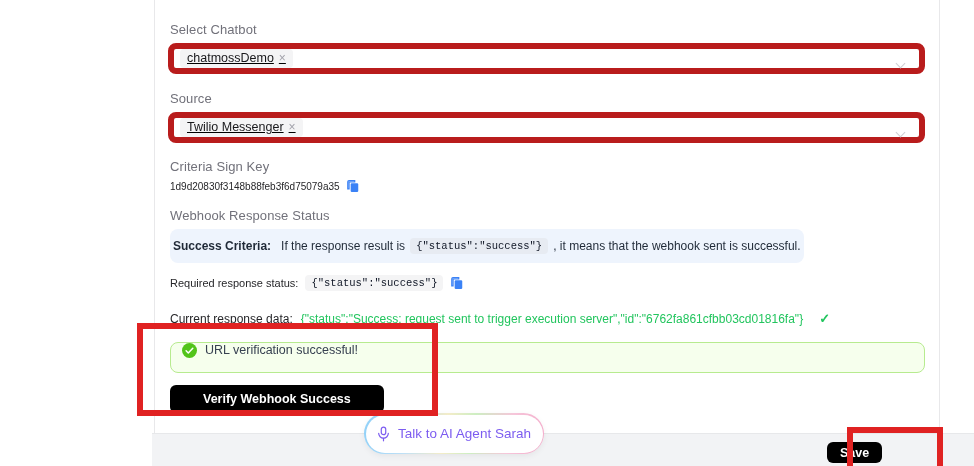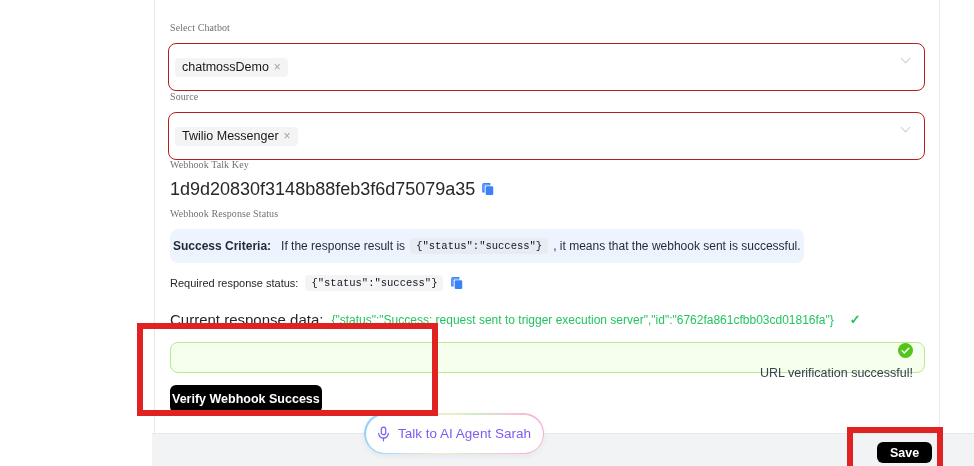--- a/index.html
+++ b/index.html
@@ -4,62 +4,62 @@
 <style>
   * { margin:0; padding:0; box-sizing:border-box; }
   html,body { width:974px; height:466px; background:#ffffff; overflow:hidden;
     font-family:"Liberation Sans", sans-serif; position:relative; }
   .abs { position:absolute; }
 
   
   .vline { position:absolute; top:0; width:1px; background:#e8e8ea; }
 
   
-  .field-label { font-size:10px; color:#71717a; letter-spacing:0.1px;font-family:Liberation Serif, serif; }
+  .field-label { font-size:13px; color:#71717a; letter-spacing:0.1px; }
 
   
-  .select-box { left:168px; width:757px; height:48px; border:1px solid #b91c1c;
+  .select-box { left:168px; width:757px; height:31px; border:6px solid #b91c1c;
     border-radius:8px; background:#fff; display:flex; align-items:center;
-    padding:0 28px 0 6px; }
+    padding:0 28px 0 6px;text-decoration:underline; }
   .tag { display:inline-flex; align-items:center; gap:5px; background:#f4f4f5;
     border-radius:4px; padding:2px 7px; font-size:12.5px; color:#18181b; line-height:15px; }
   .tag-x { color:#a1a1aa; font-size:12px; cursor:pointer; }
   .chevron { position:absolute; right:14px; top:11px; width:8px; height:8px; }
   .chevron::before { content:""; position:absolute; left:0; top:0; width:6px; height:6px;
     border-right:1.5px solid #cfcfd4; border-bottom:1.5px solid #cfcfd4;
     transform:rotate(45deg); }
 
   
-  .key-row { display:inline-flex; align-items:center; gap:6px; font-size:18px; color:#27272a; }
+  .key-row { display:inline-flex; align-items:center; gap:6px; font-size:10px; color:#27272a; }
 
   
   .info-box { left:170px; top:229px; background:#eef4fd; border-radius:8px;
     padding:9px 3px; display:inline-flex; align-items:center; white-space:nowrap;
     font-size:12px; color:#1f2937; }
   .info-box b { font-weight:bold; }
   .code-chip { font-family:"Liberation Mono", monospace; font-size:10.5px;
     background:#e7ebf2; border-radius:4px; padding:2px 6px; color:#111827; margin:0 5px; }
   .code-chip.gray { background:#f4f4f5; }
 
   .inline-row { display:inline-flex; align-items:center; white-space:nowrap; }
 
   .green-text { color:#22c55e; font-size:12px; }
   .green-check { color:#22c55e; font-size:13px; font-weight:bold; margin-left:8px; }
 
   
   .alert-success { left:170px; top:342px; width:755px; height:31px;
     background:#f6ffed; border:1px solid #b7eb8f; border-radius:8px;
-    display:flex; align-items:flex-end; gap:8px; padding:0 11px;flex-direction:column; }
+    display:flex; align-items:flex-start; gap:8px; padding:0 11px; }
   .alert-success span.txt { font-size:12.5px; color:#374151; }
 
   
   .btn-black { background:#000; color:#fff; font-weight:bold; border:none;
     border-radius:6px; cursor:pointer; font-family:"Liberation Sans", sans-serif; }
-  .verify-btn { left:170px; top:385px; height:28px; padding:0 2px; font-size:12.5px; }
-  .save-btn  { left:877px; top:442px; height:21px; padding:0 13px; font-size:12.5px; }
+  .verify-btn { left:170px; top:385px; height:28px; padding:0 33px; font-size:12.5px; }
+  .save-btn  { left:827px; top:442px; height:21px; padding:0 13px; font-size:12.5px; }
 
   
   .footer { left:152px; top:433px; width:822px; height:33px; background:#f2f3f5;
     border-top:1px solid #e7e8ea; }
 
   
   .talk-wrap { left:364px; top:413px; width:180px; height:41px; border-radius:21px;
     padding:1.5px; background:linear-gradient(100deg,#8fd0f8 0%,#bfe0f6 25%,#f3ecc8 45%,#cdeec2 60%,#f6c6da 80%,#f3a9c9 100%);
     box-shadow:0 2px 6px rgba(0,0,0,0.06); }
   .talk-btn { width:100%; height:100%; border-radius:20px; background:#fff; border:none;
@@ -93,21 +93,21 @@
 <div class="abs field-label" style="left:170px; top:91px;">Source</div>
 
 <div class="abs select-box" style="top:112px;">
   <span class="tag">
     <span>Twilio Messenger</span>
     <span class="tag-x">×</span>
   </span>
   <span class="chevron"></span>
 </div>
 
-<div class="abs field-label" style="left:170px; top:159px;">Webhook Talk Key</div>
+<div class="abs field-label" style="left:170px; top:159px;">Criteria Sign Key</div>
 
 <div class="abs key-row" style="left:170px; top:179px;">
   <span>1d9d20830f3148b88feb3f6d75079a35</span>
   <span style="cursor:pointer;">
     <svg width="14" height="15" viewBox="0 0 24 24">
       <path d="M15 2H5a2 2 0 0 0-2 2v12h2.3V4.3H15V2z" fill="none" stroke="#3b82f6" stroke-width="2"></path>
       <rect x="8" y="6.5" width="13" height="15" rx="2" fill="#3b82f6"></rect>
     </svg>
   </span>
 </div>
@@ -126,21 +126,21 @@
   <span class="code-chip gray" style="margin:0;">{"status":"success"}</span>
   <span style="cursor:pointer;">
     <svg width="14" height="15" viewBox="0 0 24 24">
       <path d="M15 2H5a2 2 0 0 0-2 2v12h2.3V4.3H15V2z" fill="none" stroke="#3b82f6" stroke-width="2"></path>
       <rect x="8" y="6.5" width="13" height="15" rx="2" fill="#3b82f6"></rect>
     </svg>
   </span>
 </div>
 
 <div class="abs inline-row" style="left:170px; top:311px; gap:8px;">
-  <span style="font-size:15px; color:#27272a;">Current response data:</span>
+  <span style="font-size:12px; color:#27272a;">Current response data:</span>
   <span class="green-text">{"status":"Success: request sent to trigger execution server","id":"6762fa861cfbb03cd01816fa"}</span>
   <span class="green-check">✓</span>
 </div>
 
 <div class="abs alert-success">
   <span>
     <svg width="15" height="15" viewBox="0 0 16 16">
       <circle cx="8" cy="8" r="8" fill="#52c41a"></circle>
       <path d="M4.4 8.3l2.3 2.3 4.8-5" stroke="#ffffff" stroke-width="1.6" fill="none" stroke-linecap="round" stroke-linejoin="round"></path>
     </svg>

